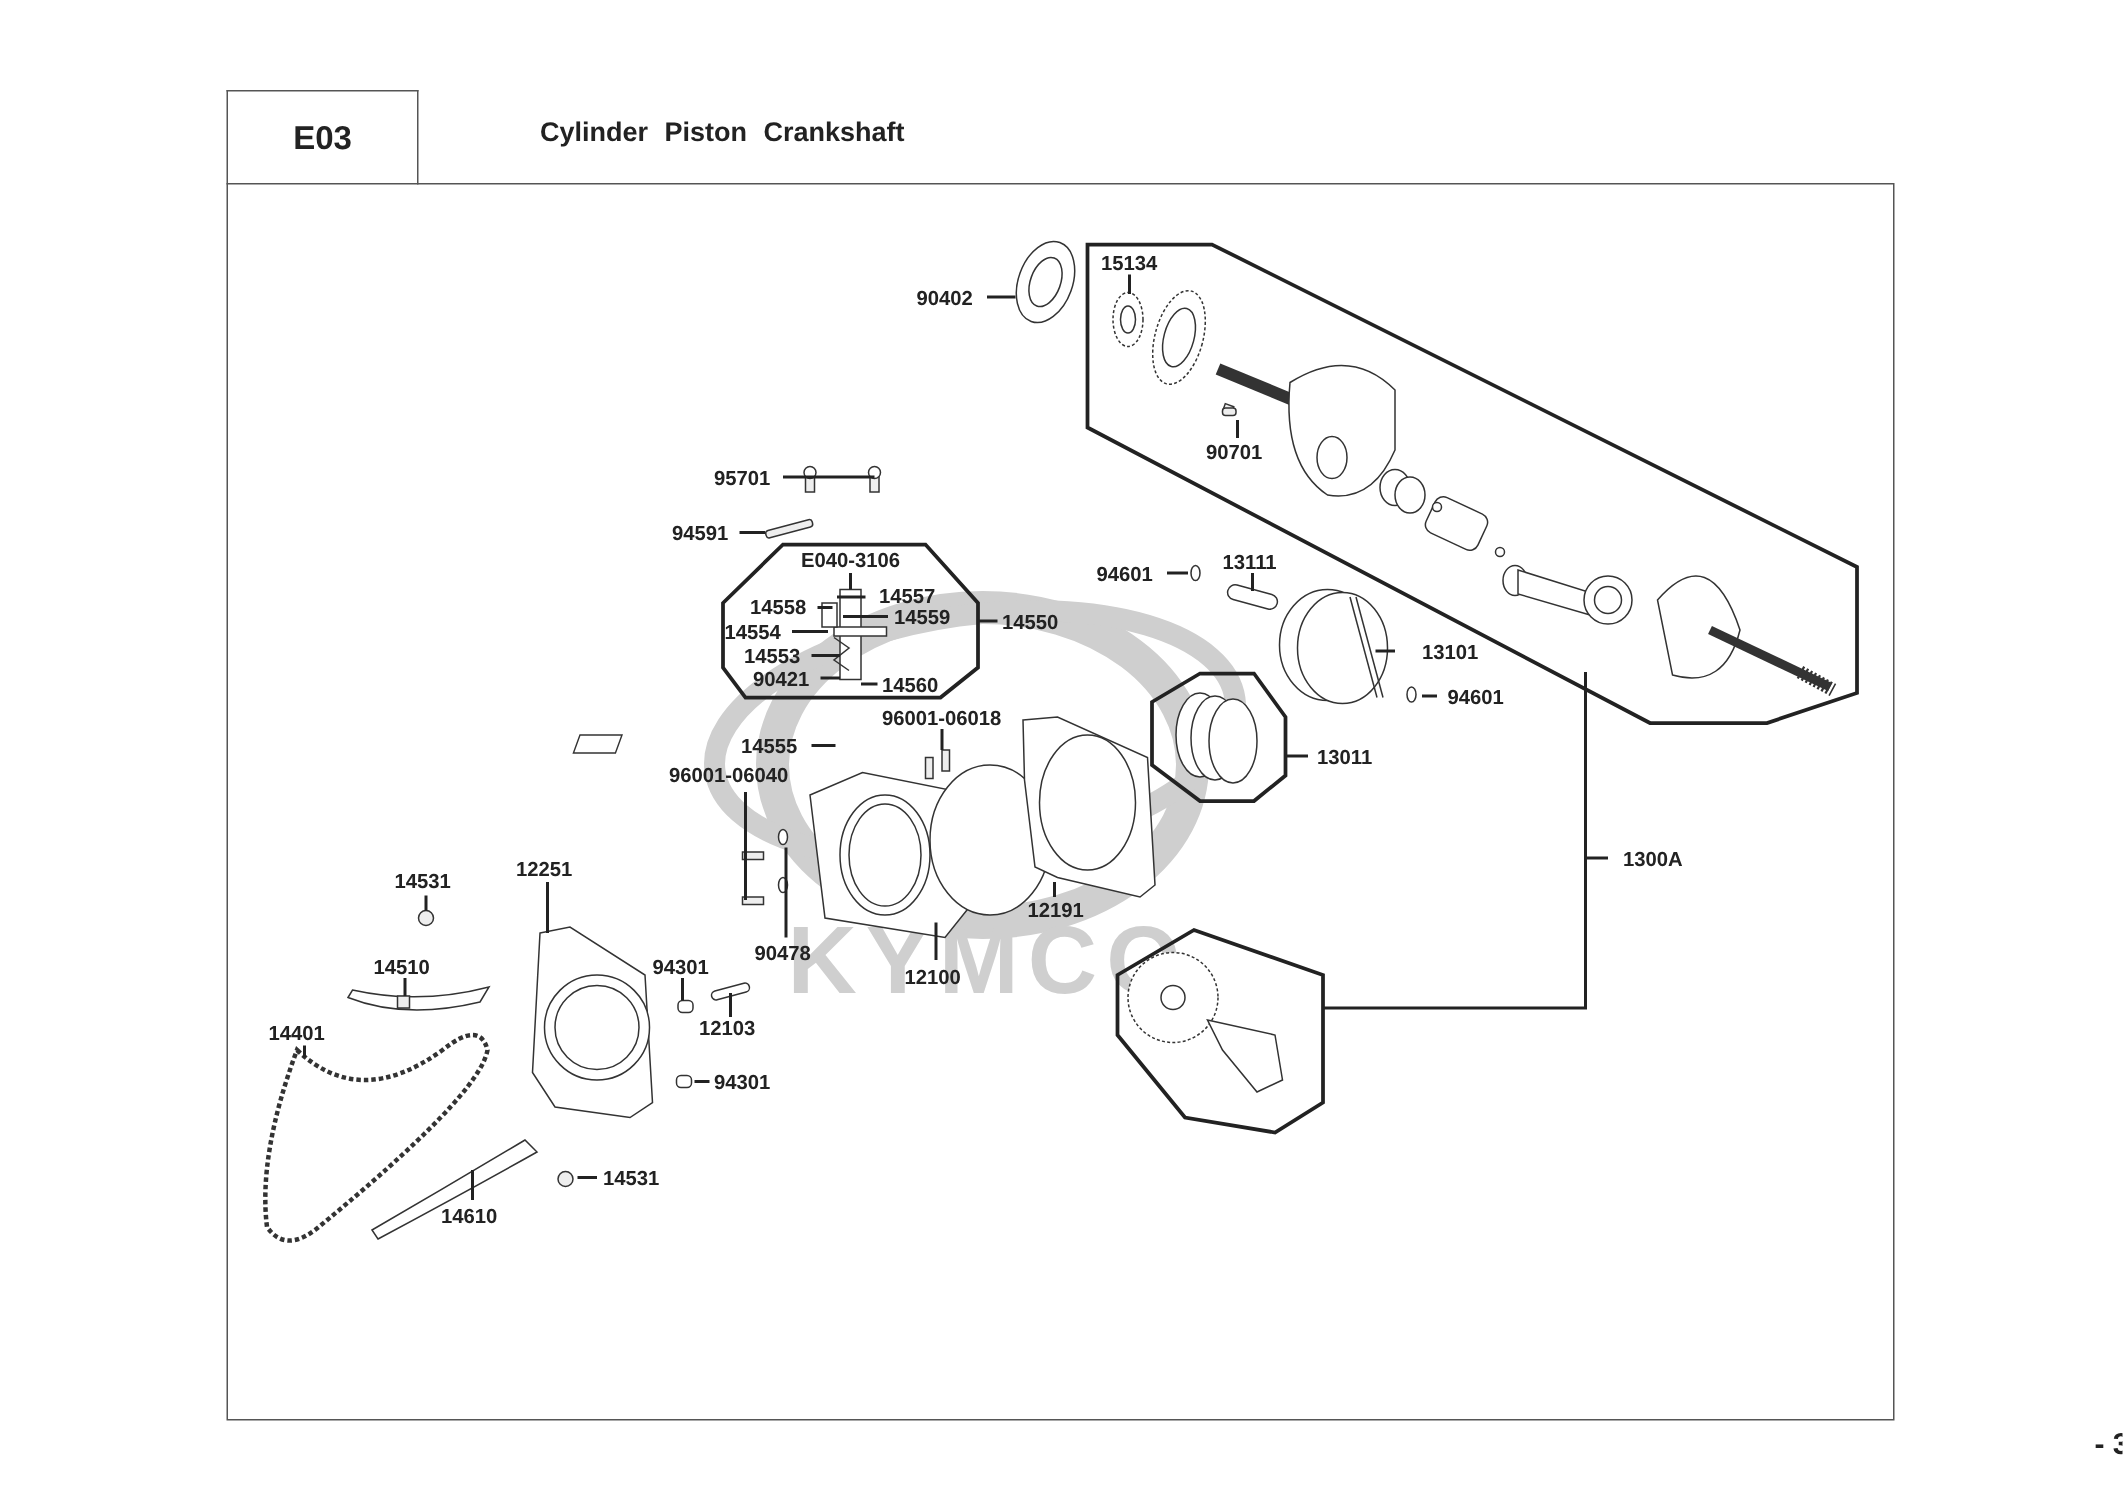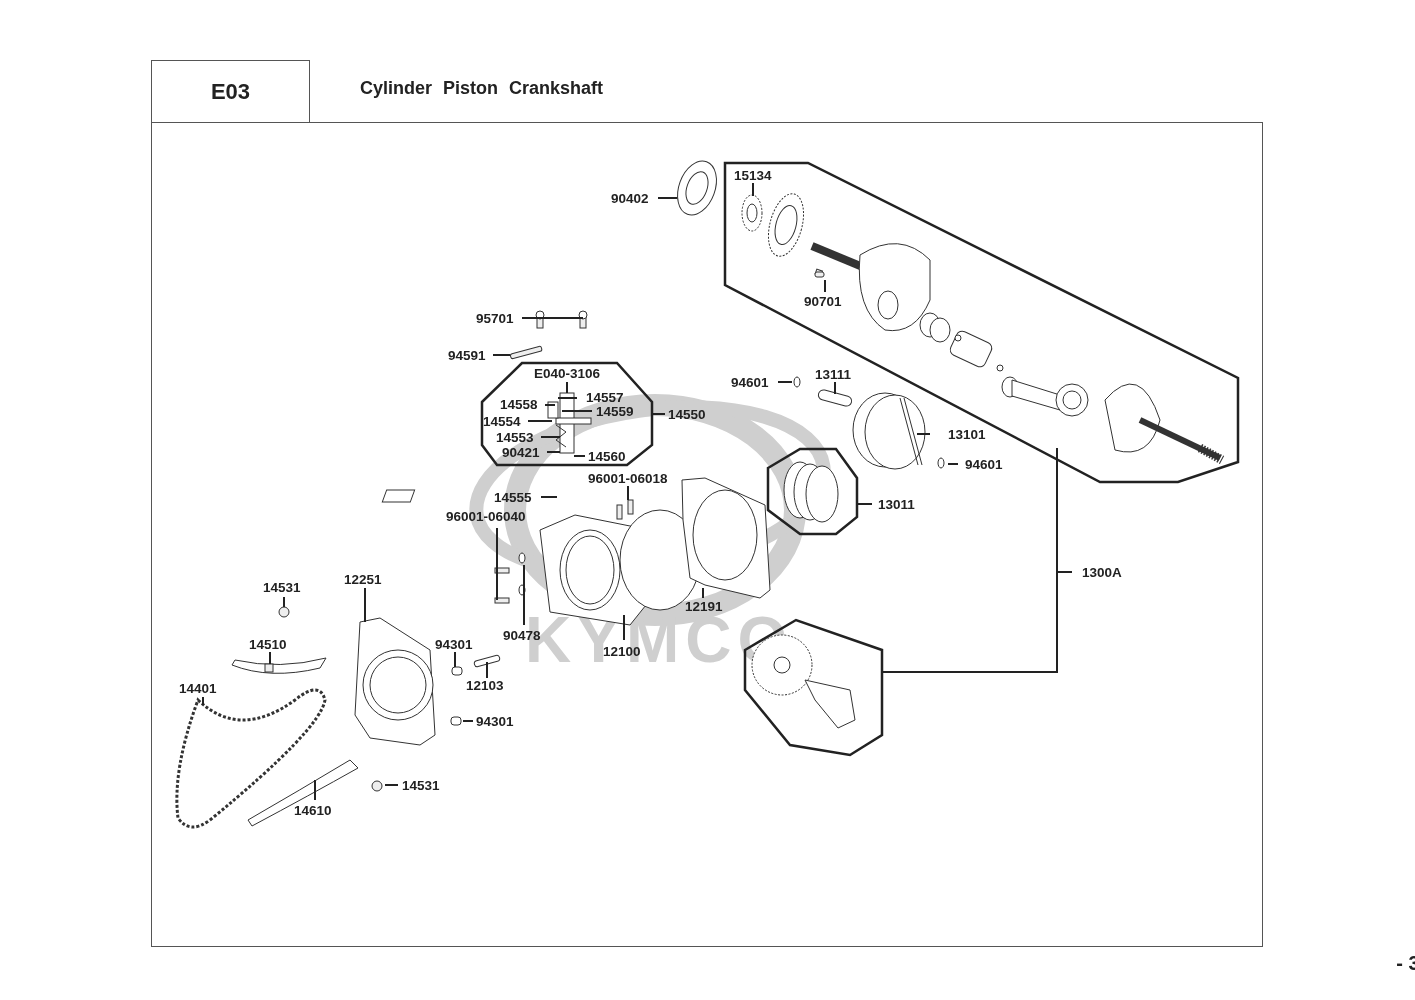--- a/index.html
+++ b/index.html
@@ -1,20 +1,20 @@
 <!DOCTYPE html>
 <html><head>
 <meta charset="utf-8">
 <style>
   html, body { margin: 0; padding: 0; background: #ffffff; }
   body { width: 1415px; height: 1000px; position: relative; overflow: hidden;
          font-family: "Liberation Sans", sans-serif; color: #222; }
   .frame { position: absolute; left: 151px; top: 122px; width: 1112px; height: 825px;
            border: 1.5px solid #555; box-sizing: border-box; }
-  .tab { position: absolute; left: 151px; top: 60px; width: 159px; height: 63px;
+  .tab { position: absolute; left: 151px; top: 60px; width: 128px; height: 63px;
          border: 1.5px solid #555; border-bottom: none; box-sizing: border-box;
          display: flex; align-items: center; justify-content: center;
          font-weight: bold; font-size: 22px; color: #222; }
   .title { position: absolute; left: 360px; top: 78px; font-weight: bold; font-size: 18px;
            color: #222; word-spacing: 6px; }
   .page-num { position: absolute; left: 0; width: 1415px; top: 952px; text-align: right;
               font-weight: bold; font-size: 20px; color: #222; padding-left: 28px; }
   svg.diagram { position: absolute; left: 0; top: 0; }
   .lbl { font-family: "Liberation Sans", sans-serif; font-weight: bold; font-size: 13.5px; fill: #222; }
   .wm { fill: none; stroke: #cfcfcf; }

